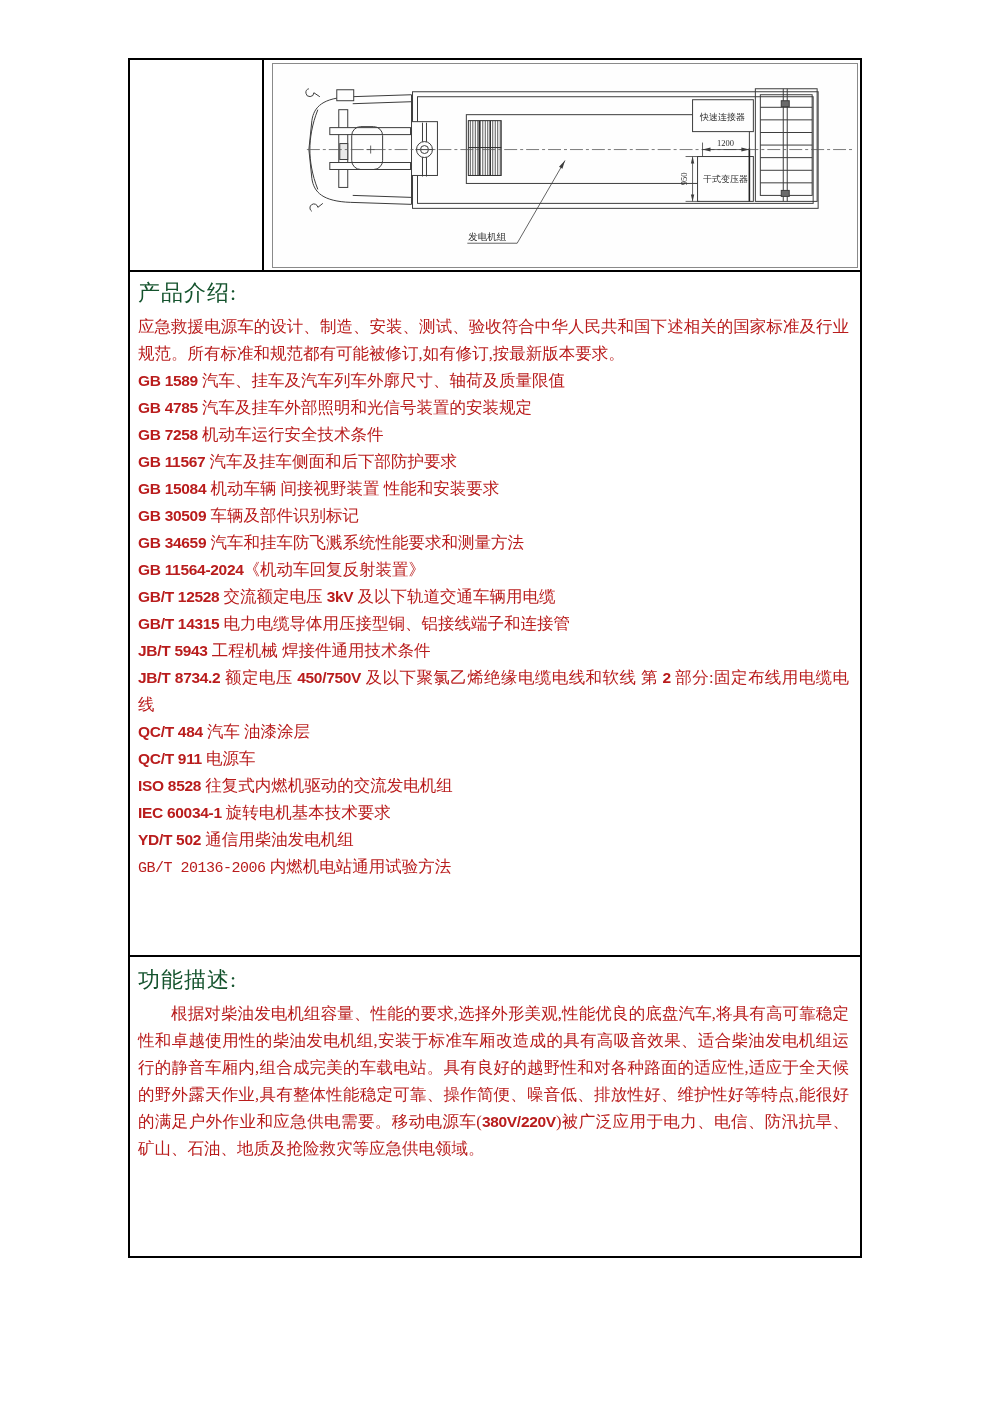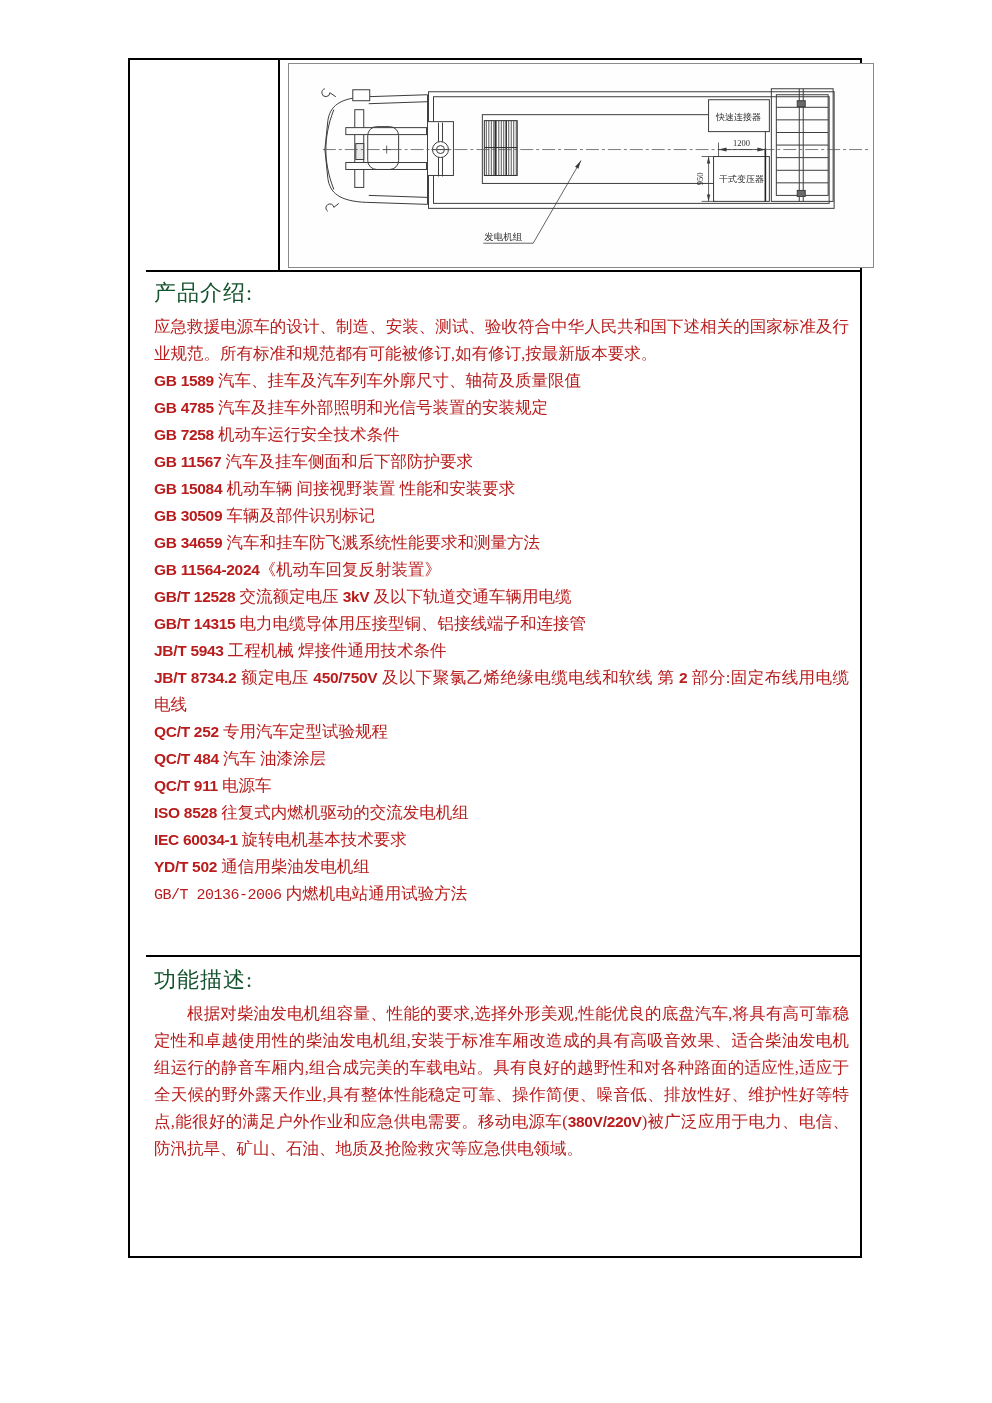--- a/index.html
+++ b/index.html
@@ -1,19 +1,19 @@
 <!DOCTYPE html>
 <html><head>
 <meta charset="utf-8">
 <style>
   * { margin:0; padding:0; box-sizing:border-box; }
   html,body { width:992px; height:1403px; background:#ffffff; }
   body { font-family:"Liberation Serif","DejaVu Serif",serif; color:#1a1a1a; position:relative; }
 
-  .doc-table { position:absolute; left:128px; top:58px; width:734px; height:1200px; border:2px solid #000; background:#fff;padding-left:16px; }
+  .doc-table { position:absolute; left:128px; top:58px; width:734px; height:1200px; border:2px solid #000; background:#fff; }
 
   
   .row-drawing { position:relative; width:100%; height:212px; border-bottom:2px solid #000; }
   .cell-left { position:absolute; left:0; top:0; width:134px; height:100%; border-right:2px solid #000; background:#fff; }
   .cell-drawing { position:absolute; left:136px; top:0; right:0; bottom:0; background:#fff; }
   .drawing-frame { position:absolute; left:6px; top:3px; width:586px; height:205px; border:1px solid #8a8a8a; background:#fefefe; }
   .drawing-frame svg { display:block; width:100%; height:100%; }
   svg text { font-family:"Liberation Serif","DejaVu Serif",serif; fill:#2b2b2b; }
 
   
@@ -131,21 +131,20 @@
         <div class="text-line"><span class="seg-code">GB 7258</span><span class="seg-plain"> 机动车运行安全技术条件</span></div>
         <div class="text-line"><span class="seg-code">GB 11567</span><span class="seg-plain"> 汽车及挂车侧面和后下部防护要求</span></div>
         <div class="text-line"><span class="seg-code">GB 15084</span><span class="seg-plain"> 机动车辆 间接视野装置 性能和安装要求</span></div>
         <div class="text-line"><span class="seg-code">GB 30509</span><span class="seg-plain"> 车辆及部件识别标记</span></div>
         <div class="text-line"><span class="seg-code">GB 34659</span><span class="seg-plain"> 汽车和挂车防飞溅系统性能要求和测量方法</span></div>
         <div class="text-line"><span class="seg-code">GB 11564-2024</span><span class="seg-plain">《机动车回复反射装置》</span></div>
         <div class="text-line"><span class="seg-code">GB/T 12528</span><span class="seg-plain"> 交流额定电压 </span><span class="seg-code">3kV</span><span class="seg-plain"> 及以下轨道交通车辆用电缆</span></div>
         <div class="text-line"><span class="seg-code">GB/T 14315</span><span class="seg-plain"> 电力电缆导体用压接型铜、铝接线端子和连接管</span></div>
         <div class="text-line"><span class="seg-code">JB/T 5943</span><span class="seg-plain"> 工程机械 焊接件通用技术条件</span></div>
         <div class="text-line"><span class="seg-code">JB/T 8734.2</span><span class="seg-plain"> 额定电压 </span><span class="seg-code">450/750V</span><span class="seg-plain"> 及以下聚氯乙烯绝缘电缆电线和软线 第 </span><span class="seg-code">2</span><span class="seg-plain"> 部分:固定布线用电缆电线</span></div>
-        <div class="text-line"><span class="seg-code">QC/T 252</span><span class="seg-plain"> 专用汽车定型试验规程</span></div>
         <div class="text-line"><span class="seg-code">QC/T 484</span><span class="seg-plain"> 汽车 油漆涂层</span></div>
         <div class="text-line"><span class="seg-code">QC/T 911</span><span class="seg-plain"> 电源车</span></div>
         <div class="text-line"><span class="seg-code">ISO 8528</span><span class="seg-plain"> 往复式内燃机驱动的交流发电机组</span></div>
         <div class="text-line"><span class="seg-code">IEC 60034-1</span><span class="seg-plain"> 旋转电机基本技术要求</span></div>
         <div class="text-line"><span class="seg-code">YD/T 502</span><span class="seg-plain"> 通信用柴油发电机组</span></div>
         <div class="text-line"><span class="seg-mono">GB/T 20136-2006</span><span class="seg-plain"> 内燃机电站通用试验方法</span></div>
       </div>
   </div>
 
   <div class="row-desc">

